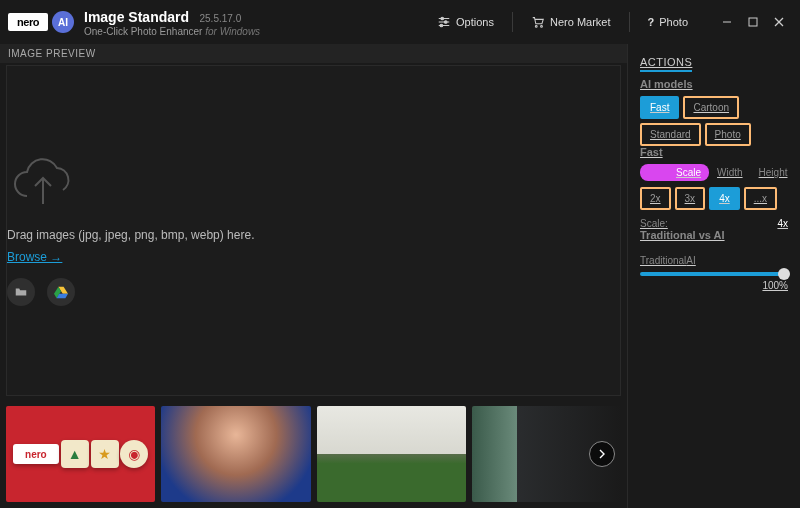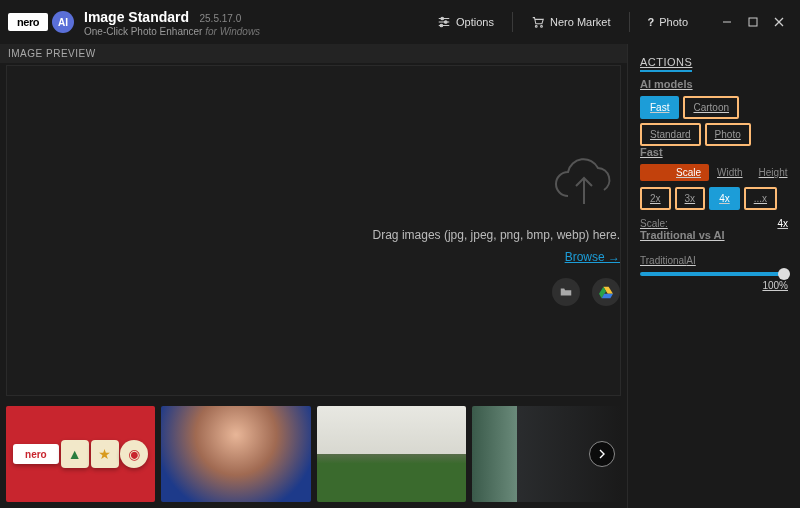--- a/index.html
+++ b/index.html
@@ -16,21 +16,21 @@
   .hdr-btn { display: flex; align-items: center; gap: 5px; font-size: 11px; color: #ddd; padding: 4px 6px; cursor: pointer; }
   .hdr-btn svg { width: 14px; height: 14px; }
   .sep { width: 1px; height: 20px; background: #3a3a3a; }
   .win-controls { display: flex; gap: 0; margin-left: 8px; }
   .win-btn { width: 26px; height: 20px; display: flex; align-items: center; justify-content: center; color: #ccc; font-size: 12px; cursor: pointer; }
   .main { display: flex; height: calc(100% - 44px); }
   .left { flex: 1; display: flex; flex-direction: column; border-right: 1px solid #2a2a2a; }
   .section-label { font-size: 10px; color: #aaa; padding: 4px 8px; letter-spacing: 0.5px; background: #232323; }
   .section-label.r { background: transparent; color: #ccc; padding: 6px 0; font-size: 11px; }
   .tabline { width: 52px; height: 2px; background: #1c9dd8; margin-top: 2px; }
-  .preview { flex: 1; border: 1px solid #2a2a2a; margin: 2px 6px 6px 6px; display: flex; flex-direction: column; align-items: flex-end; justify-content: center; gap: 8px; background: #1c1c1c; }
+  .preview { flex: 1; border: 1px solid #2a2a2a; margin: 2px 6px 6px 6px; display: flex; flex-direction: column; align-items: flex-start; justify-content: center; gap: 8px; background: #1c1c1c; }
   .cloud-icon svg { width: 72px; height: 60px; stroke: #555; fill: none; }
   .drag-text { font-size: 12px; color: #bbb; }
   .browse-link { font-size: 12px; color: #1c9dd8; text-decoration: underline; cursor: pointer; }
   .src-btns { display: flex; gap: 12px; margin-top: 6px; }
   .round-btn { width: 28px; height: 28px; border-radius: 50%; background: #2f2f2f; display: flex; align-items: center; justify-content: center; cursor: pointer; }
   .gallery { height: 106px; display: flex; gap: 6px; padding: 4px 6px 6px 6px; }
   .thumb { flex: 1; position: relative; border-radius: 2px; overflow: hidden; cursor: pointer; }
   .thumb1 { background: linear-gradient(#c8252e,#c8252e); }
   .cookies-row { position:absolute; inset:0; display:flex; align-items:center; justify-content:space-around; padding:0 6px; }
   .cookie { width:28px; height:28px; border-radius:4px; background:#f2e8c9; box-shadow:0 2px 4px rgba(0,0,0,0.3); display:flex; align-items:center; justify-content:center; font-size:14px; }
@@ -43,21 +43,21 @@
   .thumb4 { background: linear-gradient(to right,#3a5a4a 0%,#6a8a7a 30%,#2a2c2e 30%, #1a1a1a 100%); }
   .next-btn { position:absolute; right:6px; top:50%; transform:translateY(-50%); width:26px; height:26px; border-radius:50%; background:rgba(0,0,0,0.6); border:1px solid #888; display:flex; align-items:center; justify-content:center; color:#fff; cursor:pointer; }
   .right { width: 172px; padding: 6px 12px; display: flex; flex-direction: column; text-decoration: underline; }
   .group-label { font-size: 11px; color: #888; margin-top: 0; margin-bottom: 6px; font-weight: 600; }
   .group-label:first-of-type { margin-top: 10px; }
   .pill-row { display: flex; flex-wrap: wrap; gap: 4px; }
   .pill { font-size: 10px; padding: 4px 8px; border: 2px solid #fdba74; color: #999; border-radius: 2px; cursor: pointer; }
   .pill.active { background: #1c9dd8; border-color: #1c9dd8; color: #fff; }
   .size-tabs { display: flex; gap: 0; margin-bottom: 6px; }
   .size-tab { font-size: 10px; padding: 3px 8px; color: #888; cursor: pointer; }
-  .size-tab.active { background: #c2410c; color: #fff; border-radius: 2px; padding-left: 36px; }
+  .size-tab.active { background: #d946ef; color: #fff; border-radius: 8px; padding-left: 36px; }
   .scale-row { display: flex; justify-content: space-between; font-size: 10px; color: #888; margin-top: 8px; }
   .scale-val { color: #fff; }
   .slider-wrap { margin-top: 8px; }
   .slider-labels { display:flex; font-size:10px; color:#888; }
   .slider-track { position:relative; height:4px; background:#1c9dd8; border-radius:2px; margin-top:6px; }
   .slider-thumb { position:absolute; right:-2px; top:-4px; width:12px; height:12px; border-radius:50%; background:#ddd; cursor:pointer; }
   .slider-val { text-align:right; font-size:10px; color:#ccc; margin-top:4px; }
 </style>
 </head>
 <body>

